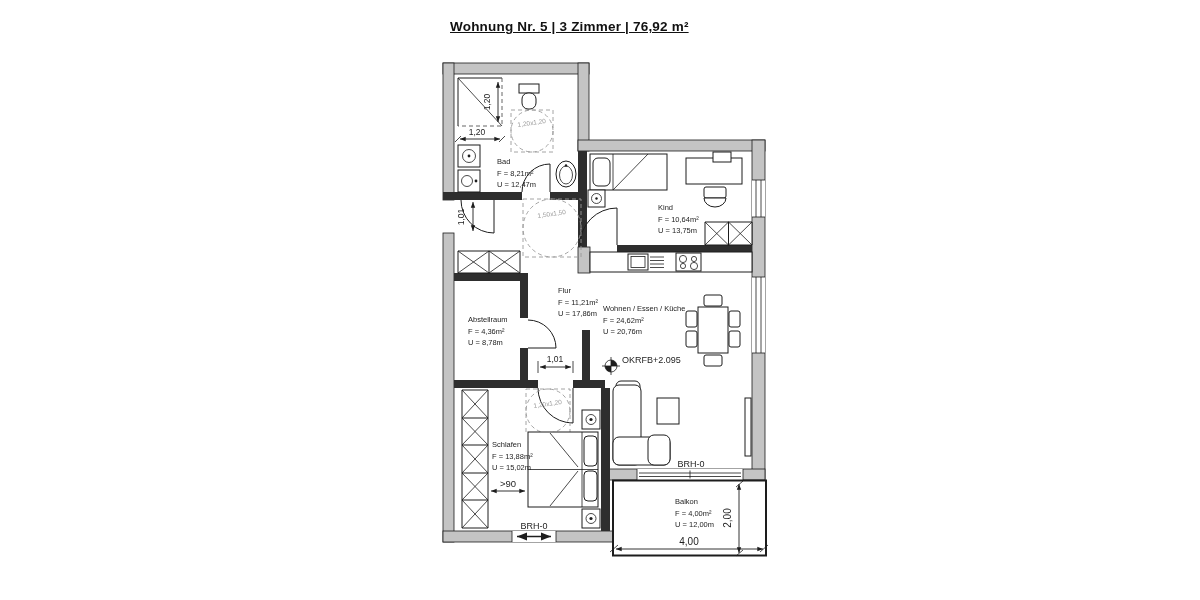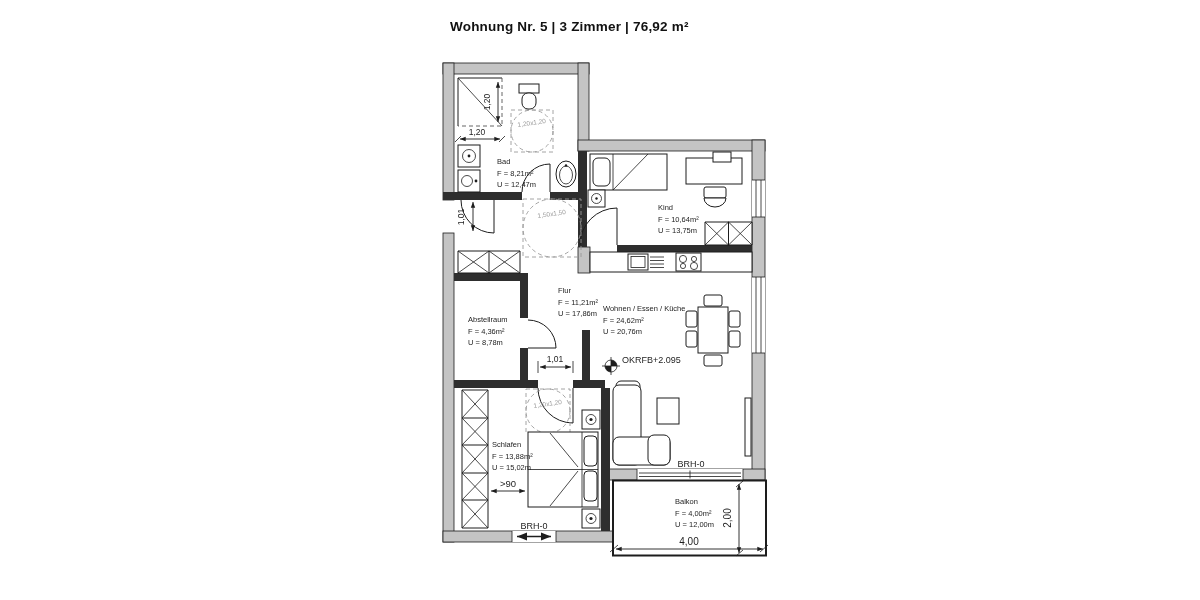--- a/index.html
+++ b/index.html
@@ -1,19 +1,19 @@
 <!DOCTYPE html>
 <html><head>
 <meta charset="utf-8">
 <style>
   html,body{margin:0;padding:0;background:#fff;}
   .canvas{position:relative;width:1200px;height:600px;background:#fff;overflow:hidden;
           font-family:"Liberation Sans",sans-serif;}
   .title{position:absolute;left:450px;top:19px;font-size:13.5px;font-weight:bold;color:#111;
-         letter-spacing:.2px;white-space:nowrap;}
+         letter-spacing:.2px;white-space:nowrap;text-decoration:underline;}
   svg{position:absolute;left:0;top:0;}
   svg text{font-family:"Liberation Sans",sans-serif;}
   .rl  {font-size:7.5px; fill:#1d1d1d;}
   .dim {font-size:8.5px; fill:#1d1d1d;}
   .dimb{font-size:10px;  fill:#1d1d1d;}
   .ann {font-size:9px;   fill:#1d1d1d;}
   .tc  {font-size:6.5px; fill:#9a9a9a;}
   .wallg{fill:#c4c4c4;stroke:#1d1d1d;stroke-width:0.8;}
   .wallb{fill:#2e2e2e;stroke:none;}
   .ln  {stroke:#1d1d1d;fill:none;stroke-width:1;}

